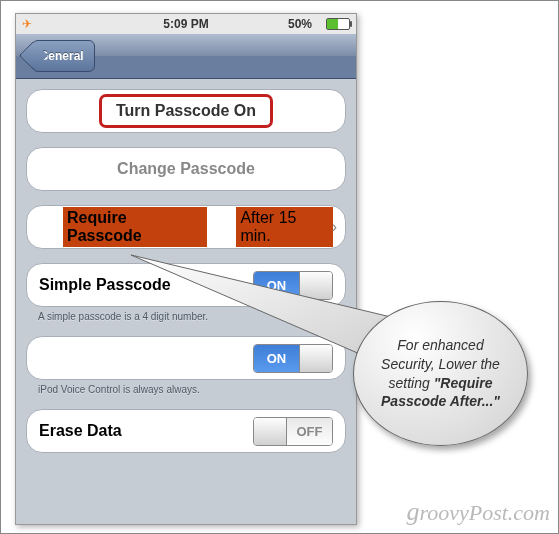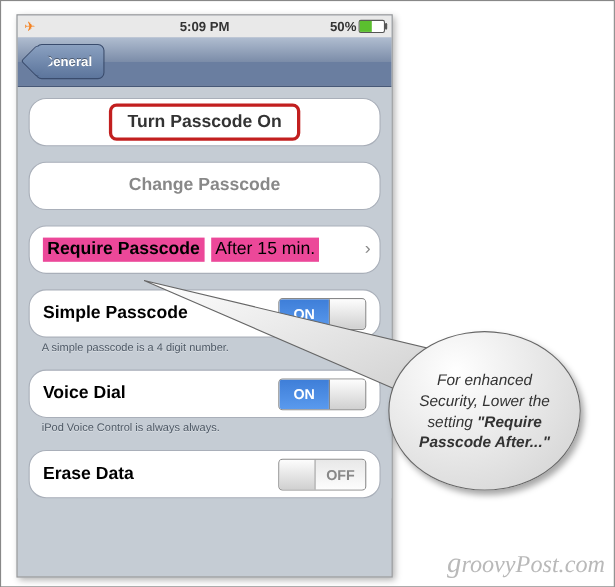--- a/index.html
+++ b/index.html
@@ -31,21 +31,21 @@
     display: flex;
     align-items: center;
     justify-content: space-between;
     font-size: 12px;
     padding: 0 6px;
     color: #333;
     position: relative;
   }
   .status-left { display:flex; align-items:center; gap:4px; }
   .status-center { position:absolute; left:50%; transform:translateX(-50%); font-weight:bold; }
-  .status-right { display:flex; align-items:center; gap:2px; font-weight:bold; }
+  .status-right { display:flex; align-items:center; gap:14px; font-weight:bold; }
   .airplane { color:#f58220; }
   .battery {
     width: 22px; height: 10px; border:1px solid #555; border-radius:2px; position:relative; background:#fff;
   }
   .battery::after { content:""; position:absolute; right:-3px; top:2px; width:2px; height:6px; background:#555; border-radius:1px;}
   .battery-fill { position:absolute; left:0; top:0; bottom:0; width:50%; background:#5bbf2f;}
   .nav-bar {
     height: 44px;
     background: linear-gradient(#b0bdd0, #7c8da9 50%, #6a7ea0 51%, #6a7ea0);
     border-bottom: 1px solid #3a4c6d;
@@ -115,21 +115,21 @@
     display:flex;
     overflow:hidden;
     font-size:13px;
     font-weight:bold;
   }
   .toggle.on .on-side { background:linear-gradient(#3e7ed8,#5a9aee); color:#fff; flex:1; display:flex; align-items:center; justify-content:center;}
   .toggle.on .knob { width:32px; background:linear-gradient(#fdfdfd,#d0d0d0); border-left:1px solid #888;}
   .toggle.off .off-side { background:linear-gradient(#e8e8e8,#fdfdfd); color:#888; flex:1; display:flex; align-items:center; justify-content:center;}
   .toggle.off .knob { width:32px; background:linear-gradient(#fdfdfd,#d0d0d0); border-right:1px solid #888;}
   .red-box { outline:3px solid #c21f1f; outline-offset:-6px; border-radius:10px; padding:4px 20px; box-sizing:border-box; height:40px; display:flex; align-items:center; justify-content:center;}
-  .yellow-hl { background:#ec4899; padding:2px 4px; }
+  .yellow-hl { background:#c2410c; padding:2px 4px;margin-left:24px; }
 
   
   .callout {
     position:absolute;
     right:20px;
     top:300px;
     width:185px;
   }
   .bubble {
     background: radial-gradient(ellipse at 35% 25%, #ffffff, #cfcfcf);
@@ -223,21 +223,20 @@
         <div class="toggle on">
           <div class="on-side">ON</div>
           <div class="knob"></div>
         </div>
       </div>
       <div class="hint">A simple passcode is a 4 digit number.</div>
     </div>
 
     <div class="cell-group">
       <div class="cell">
-        <span class="label">Voice Dial</span>
         <div class="toggle on">
           <div class="on-side">ON</div>
           <div class="knob"></div>
         </div>
       </div>
       <div class="hint">iPod Voice Control is always always.</div>
     </div>
 
     <div class="cell-group">
       <div class="cell">

